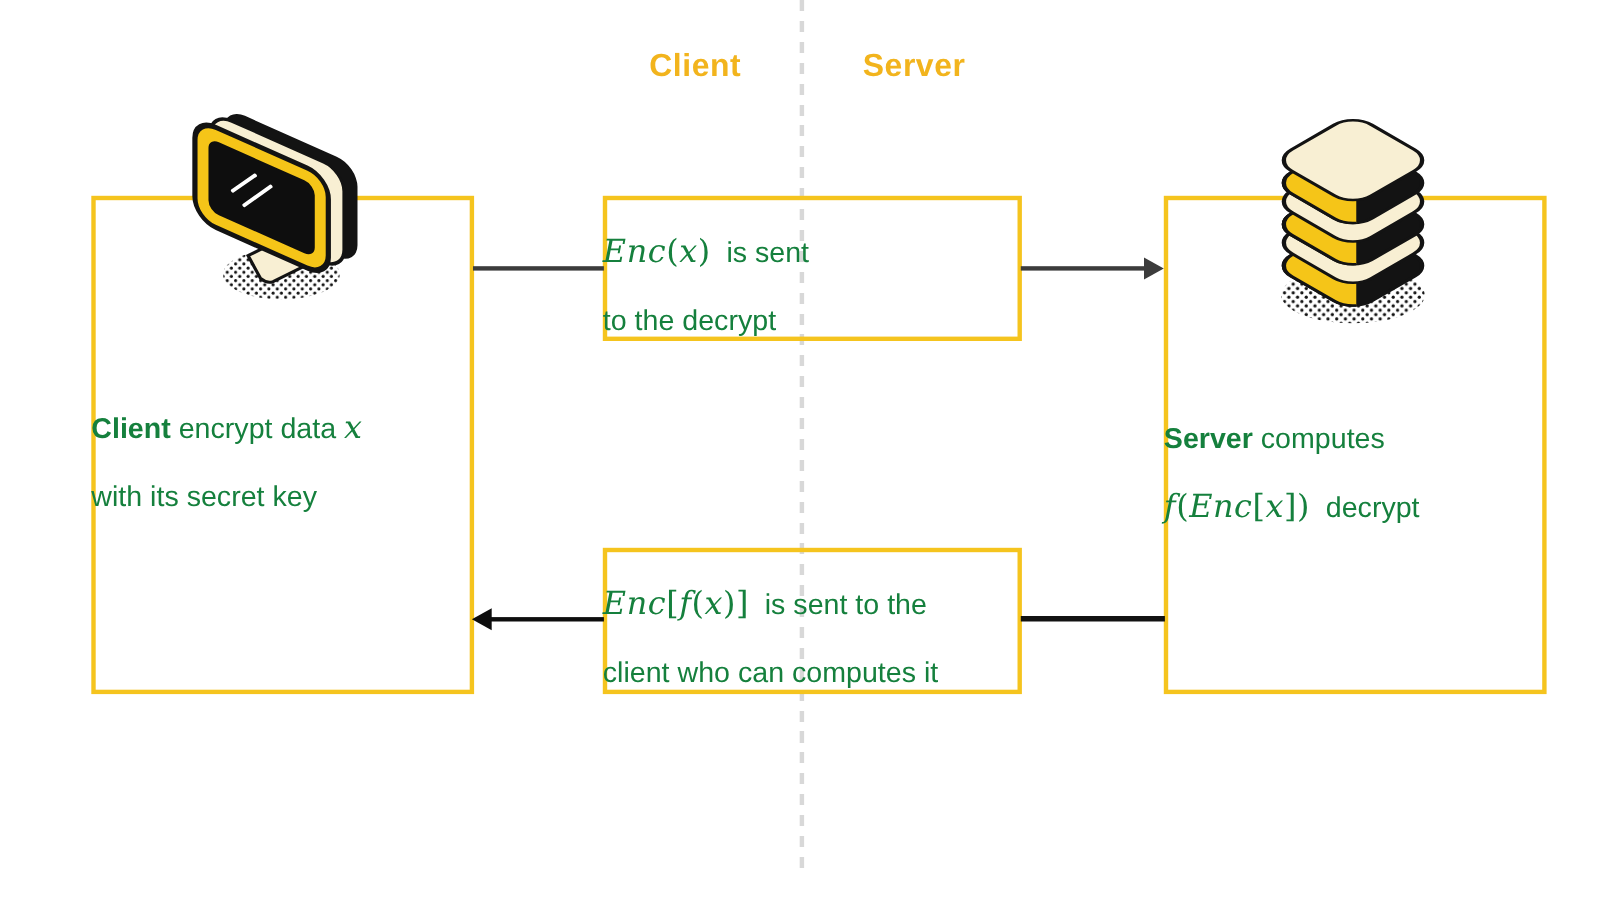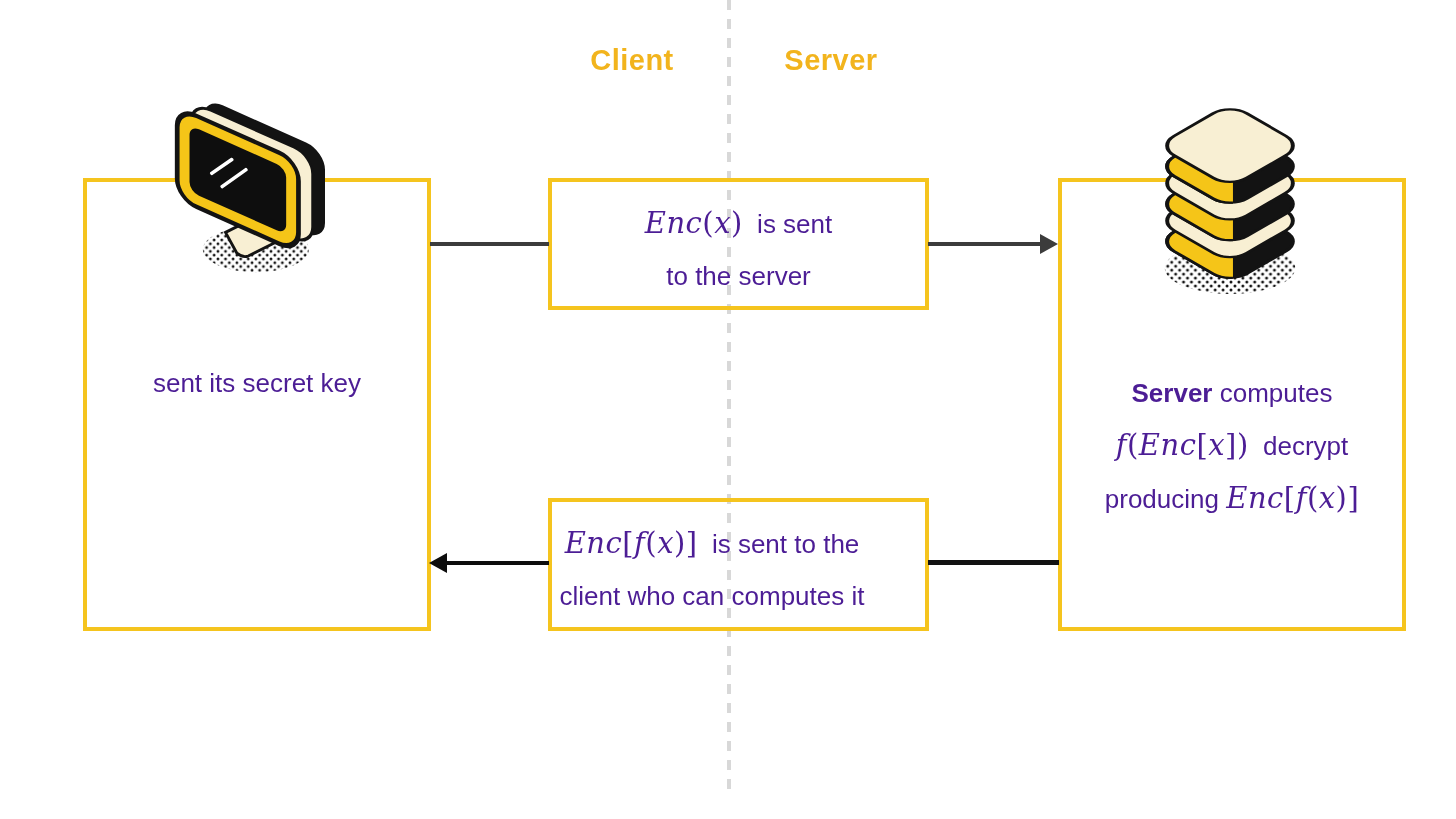--- a/index.html
+++ b/index.html
@@ -24,22 +24,22 @@
   .box {
     position:absolute; border:4px solid #f5c41e; background:transparent;
     box-sizing:border-box;
   }
   .box.client-box { left:83px;  top:178px; width:348px; height:453px; }
   .box.server-box { left:1058px;top:178px; width:348px; height:453px; }
   .box.msg-top    { left:548px; top:178px; width:381px; height:132px; }
   .box.msg-bottom { left:548px; top:498px; width:381px; height:133px; }
   
   .txt {
-    position:absolute; text-align:center; font-size:26px; line-height:52px;
-    color:#4c1d95;
+    position:absolute; font-size:26px; line-height:62px;
+    color:#15803d;
   }
   .txt b { font-weight:700; }
   .client-text { left:83px;  top:357px; width:348px; }
   .server-text { left:1058px;top:367px; width:348px; }
   .msg-top-text    { left:548px; top:197px; width:381px; }
   .msg-bottom-text { left:548px; top:517px; width:328px; }
   
   .math { font-family:"DejaVu Serif", serif; font-size:29px; letter-spacing:.5px; }
   .math .mi { font-style:italic; }
   .after-math { margin-left:7px; }
@@ -176,42 +176,42 @@
   </div>
   <div class="conn conn-bot-right">
     <div class="line"></div>
   </div>
   <div class="conn conn-bot-left">
     <div class="line"></div>
     <div class="head"></div>
   </div>
 
   <div class="txt client-text">
-    <div>sent its secret key</div>
+    <div>
+      <b>Client</b><span> encrypt data </span><span class="math"><span class="mi">x</span></span>
+    </div>
+    <div>with its secret key</div>
   </div>
 
   <div class="txt msg-top-text">
     <div>
       <span class="math"><span class="mi">E</span><span class="mi">n</span><span class="mi">c</span><span>(</span><span class="mi">x</span><span>)</span></span><span class="after-math"> is sent</span>
     </div>
-    <div>to the server</div>
+    <div>to the decrypt</div>
   </div>
 
   <div class="txt msg-bottom-text">
     <div>
       <span class="math"><span class="mi">E</span><span class="mi">n</span><span class="mi">c</span><span>[</span><span class="mi">f</span><span>(</span><span class="mi">x</span><span>)</span><span>]</span></span><span class="after-math"> is sent to the</span>
     </div>
     <div>client who can computes it</div>
   </div>
 
   <div class="txt server-text">
     <div>
       <b>Server</b><span> computes</span>
     </div>
     <div>
       <span class="math"><span class="mi">f</span><span>(</span><span class="mi">E</span><span class="mi">n</span><span class="mi">c</span><span>[</span><span class="mi">x</span><span>]</span><span>)</span></span><span class="after-math"> decrypt</span>
     </div>
-    <div>
-      <span>producing </span><span class="math"><span class="mi">E</span><span class="mi">n</span><span class="mi">c</span><span>[</span><span class="mi">f</span><span>(</span><span class="mi">x</span><span>)</span><span>]</span></span>
-    </div>
   </div>
 
 </div>
 
 </body></html>

